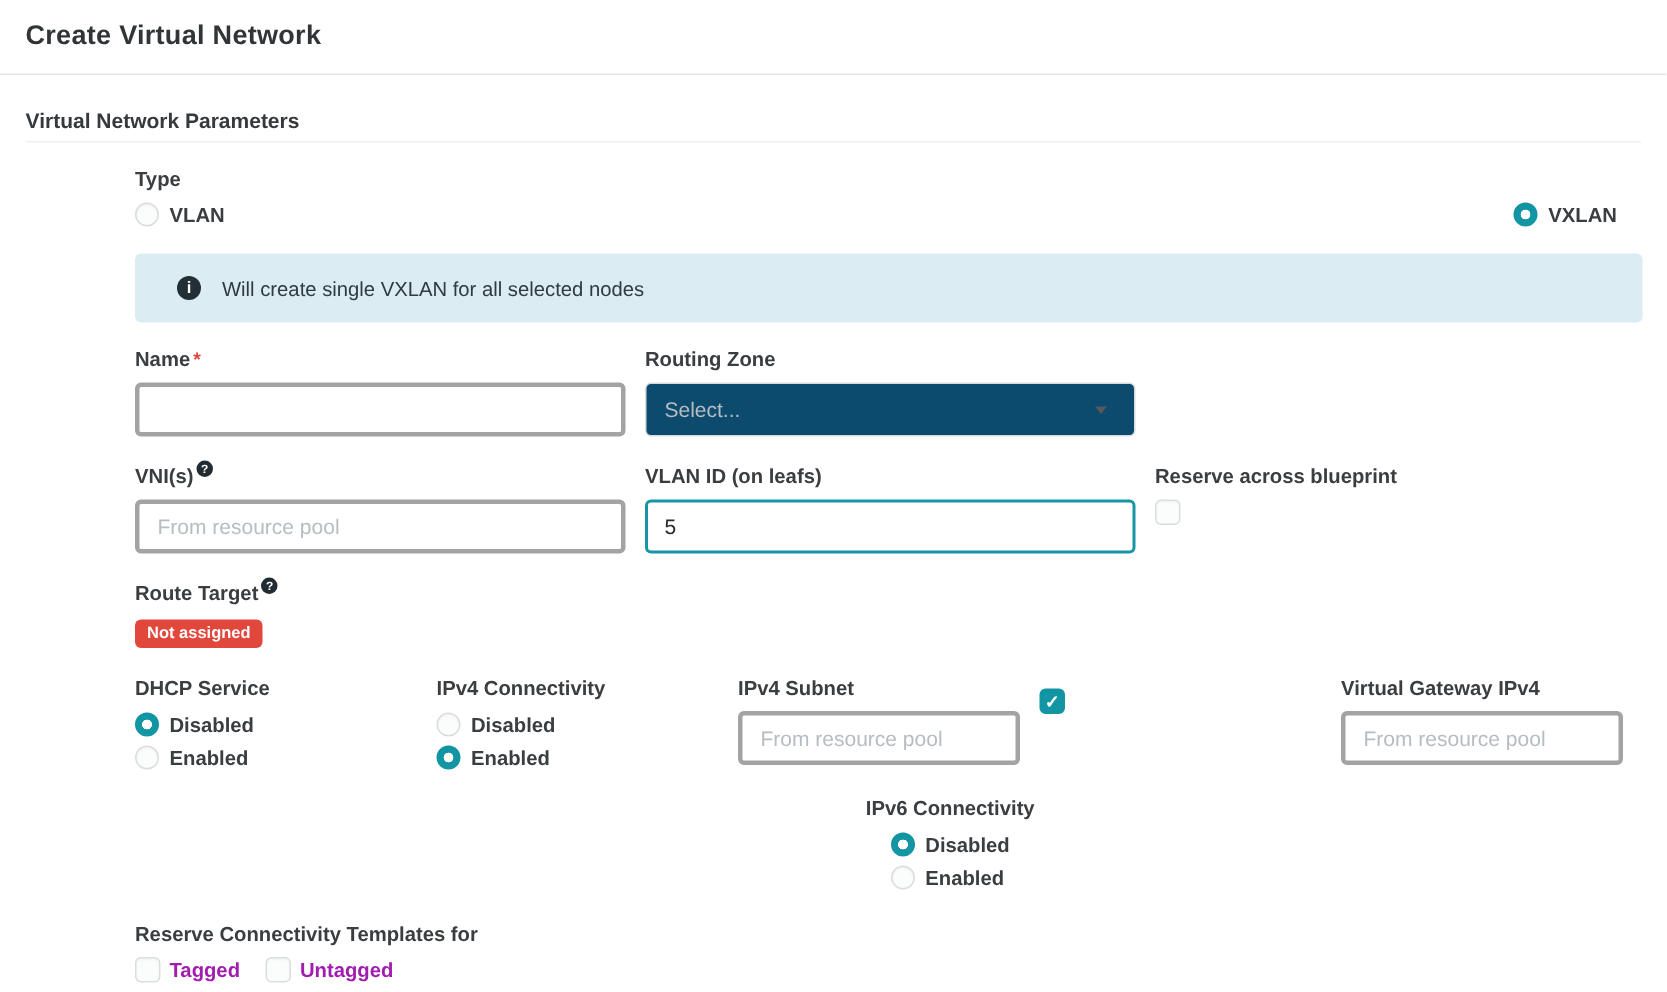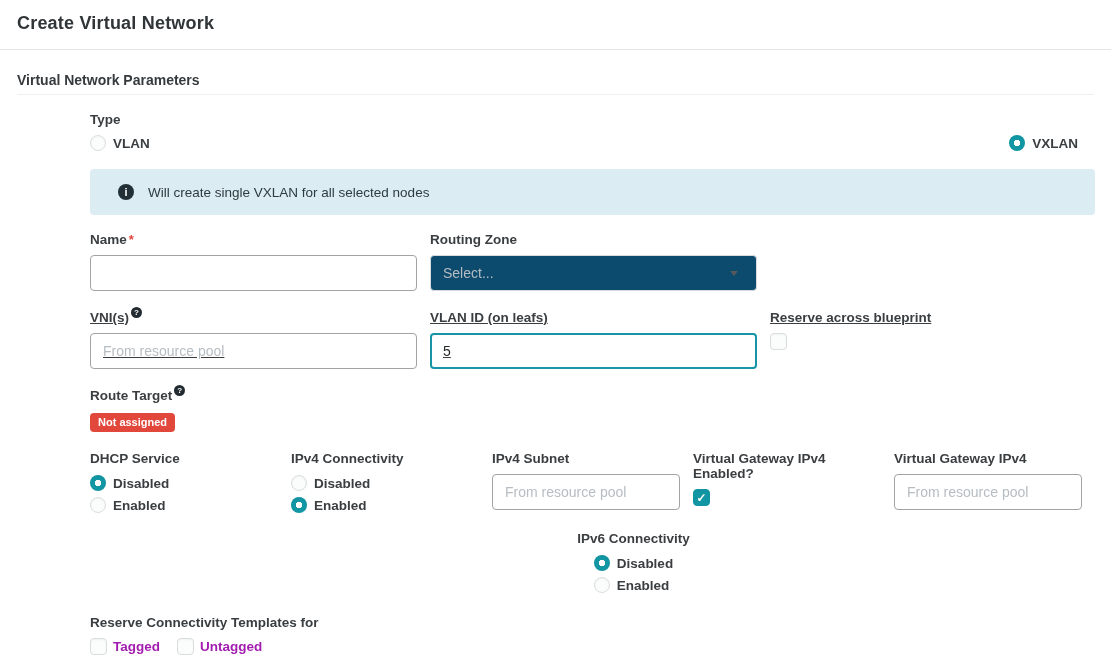--- a/index.html
+++ b/index.html
@@ -59,29 +59,29 @@
     background: #222f36; color: #fff;
     display: flex; align-items: center; justify-content: center;
     font-size: 11px; font-weight: bold; font-style: normal;
     flex: 0 0 16px;
   }
   .banner-text { margin-left: 14px; font-size: 13.5px; color: #2e3b40; }
 
   
   .form-row { display: flex; align-items: flex-start; }
   .row-1 { margin-top: 17px; }
-  .row-2 { margin-top: 19px; text-decoration: underline; }
+  .row-2 { margin-top: 19px; }
   .row-4 { margin-top: 19px; }
   .field { display: flex; flex-direction: column; }
   .w-lg { width: 327px; margin-right: 13px; }
   .w-sm { width: 192px; margin-right: 13px; }
 
   .text-input {
     margin-top: 8px; height: 36px; width: 100%;
-    border: 1px solid #a3a3a3; border-radius: 4px;
+    border: 3px solid #a3a3a3; border-radius: 4px;
     padding: 0 12px; font-size: 14px; color: #26292b;
     font-family: "Liberation Sans", sans-serif;
     background: #fff; outline: none;
   }
   .text-input::placeholder { color: #b6bdc2; opacity: 1; }
   .text-input.focused { border: 2px solid #1795a6; padding: 0 11px; }
 
   .select {
     margin-top: 8px; height: 36px; width: 100%;
     border: 1px solid #d7dbde; border-radius: 4px;
@@ -224,21 +224,20 @@
         </div>
       </div>
     </div>
 
     <div class="field w-sm">
       <div class="field-label">IPv4 Subnet</div>
       <input class="text-input" type="text" placeholder="From resource pool" style="">
     </div>
 
     <div class="field w-sm">
-      <div class="field-label two-line">Virtual Gateway IPv4 Enabled?</div>
       <span class="checkbox checked cb-below">
         <span class="check-glyph">✓</span>
       </span>
     </div>
 
     <div class="field w-sm">
       <div class="field-label">Virtual Gateway IPv4</div>
       <input class="text-input" type="text" placeholder="From resource pool" style="">
     </div>
 

